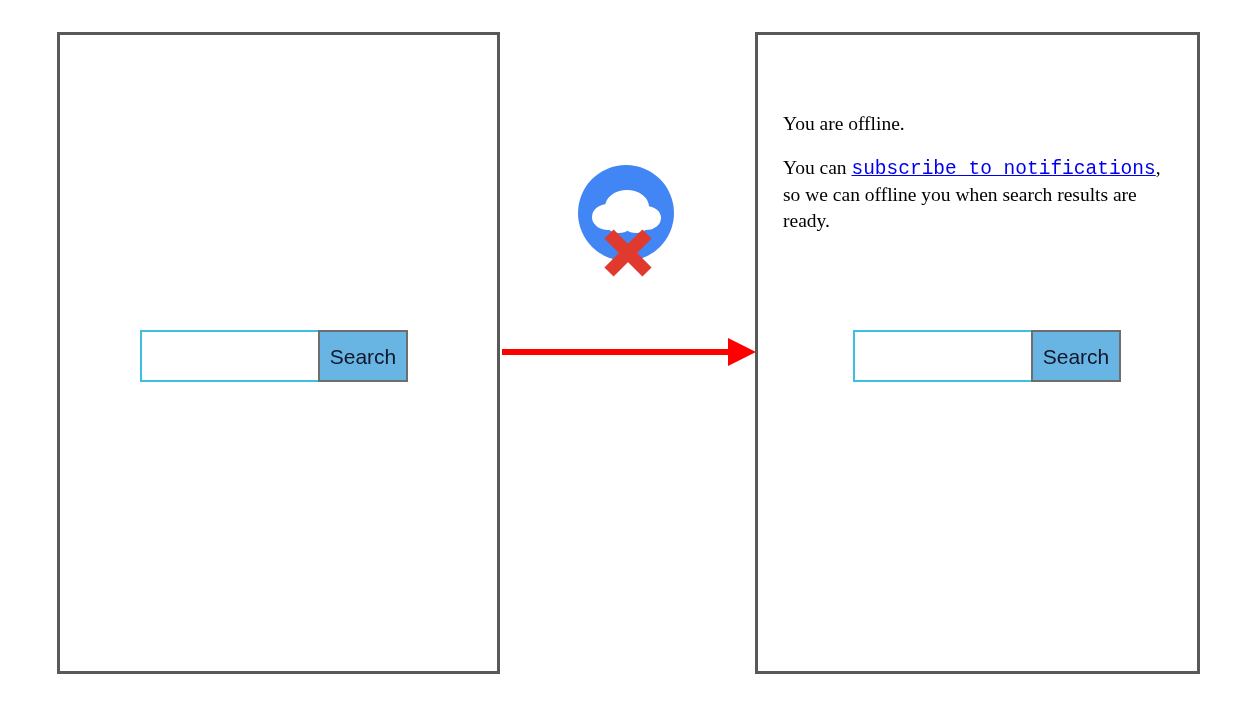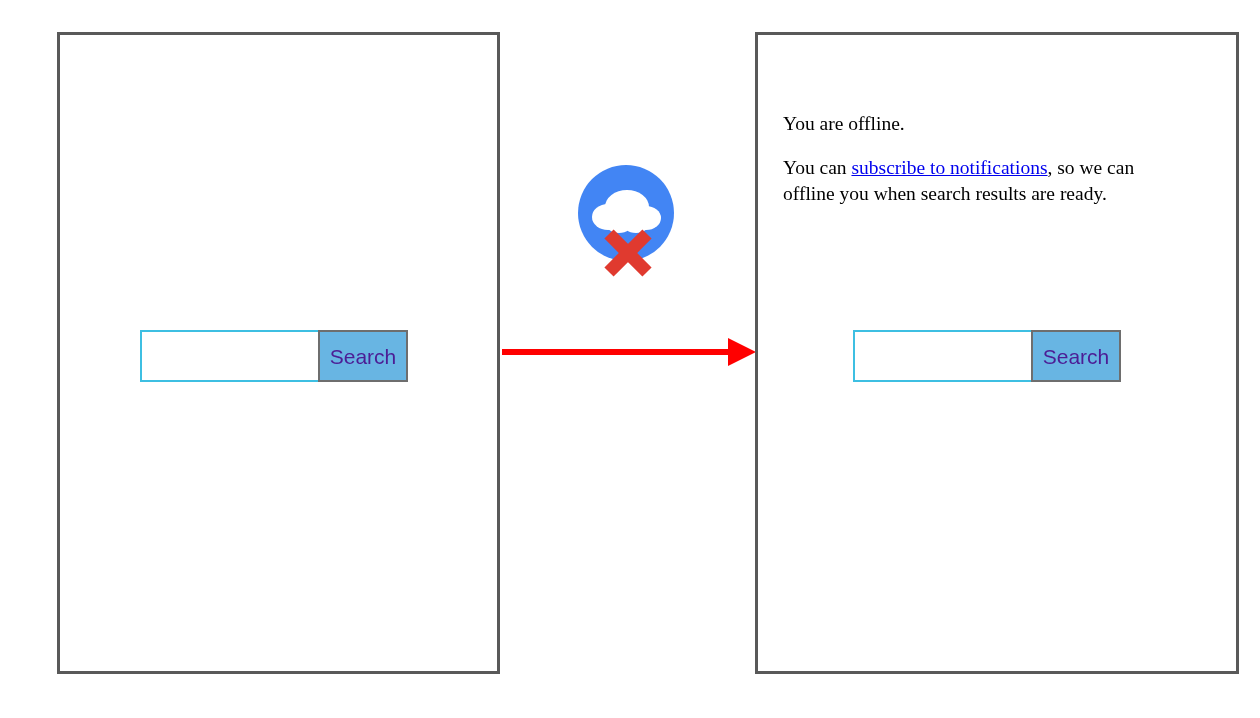--- a/index.html
+++ b/index.html
@@ -25,21 +25,21 @@
   }
   #panel-before {
     left: 57px;
     top: 32px;
     width: 443px;
     height: 642px;
   }
   #panel-after {
     left: 755px;
     top: 32px;
-    width: 484px;
+    width: 445px;
     height: 642px;
   }
 
   
   .message-block {
     position: absolute;
     left: 25px;
     top: 76px;
     width: 395px;
     color: #000000;
@@ -49,20 +49,21 @@
   .message-line {
     margin: 0 0 18px 0;
   }
   .message-line:last-child {
     margin-bottom: 0;
   }
   .subscribe-link {
     color: #0000ee;
     text-decoration: underline;
     cursor: pointer;
+    font-family: Liberation Mono, monospace;
   }
 
   
   .search-widget {
     position: absolute;
     display: flex;
     align-items: stretch;
     height: 52px;
     box-sizing: border-box;
   }
@@ -84,21 +85,21 @@
     border-radius: 0;
   }
   .search-button {
     flex: 0 0 auto;
     width: 90px;
     background: #68b5e3;
     border: 2px solid #6e6e6e;
     box-sizing: border-box;
     font-family: "Liberation Sans", "DejaVu Sans", sans-serif;
     font-size: 21px;
-    color: #4c1d95;
+    color: #0f172a;
     line-height: 1;
     display: flex;
     align-items: center;
     justify-content: center;
     cursor: pointer;
     padding: 0;
     border-radius: 0;
   }
 
   

